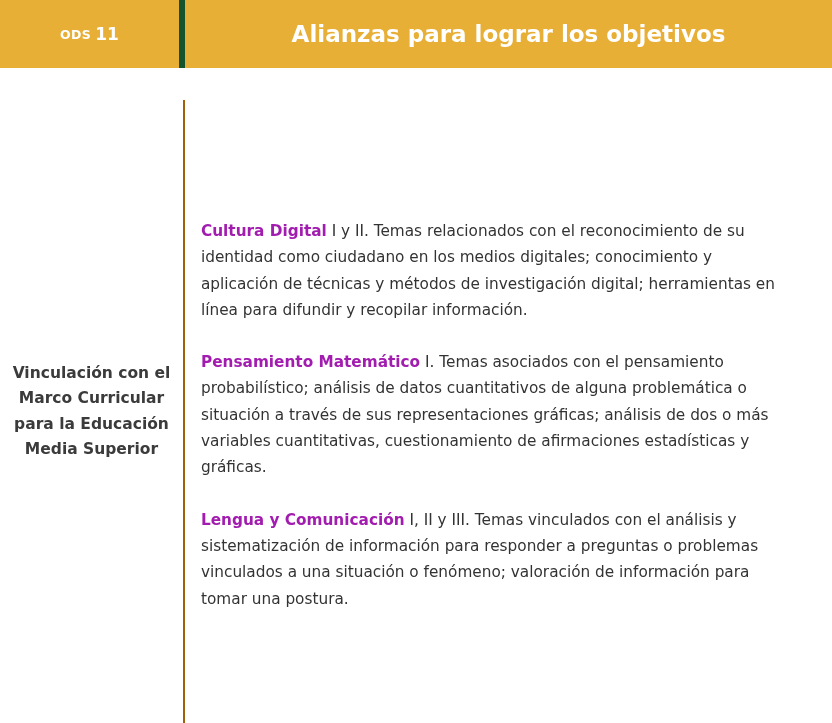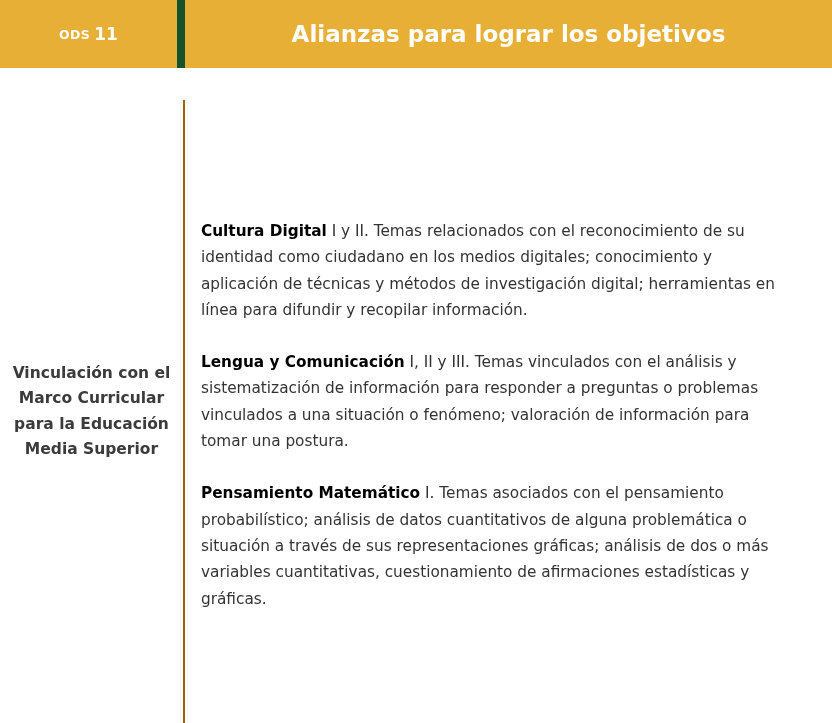--- a/index.html
+++ b/index.html
@@ -29,21 +29,21 @@
     background: #e8af37;
     color: #ffffff;
     display: flex;
     align-items: center;
     justify-content: center;
     box-sizing: border-box;
   }
   .header-cell.left {
     width: 185px;
     flex: 0 0 185px;
-    border-right: 8px solid #14532d;
+    border-right: 6px solid #14532d;
     font-size: 17px;
     font-weight: bold;
   }
   .header-cell.left .ods-small {
     font-size: 12.5px;
     font-weight: bold;
     letter-spacing: 0.4px;
     margin-right: 4px;
   }
   .header-cell.right {
@@ -84,21 +84,21 @@
     line-height: 1.72;
     color: #333333;
     margin: 0 0 26px 0;
     text-align: left;
   }
   .para:last-child {
     margin-bottom: 0;
   }
   .para .bold {
     font-weight: bold;
-    color: #000000;
+    color: #a21caf;
   }
 </style>
 </head>
 <body>
 
 <div class="table">
 
   <div class="header-row">
     <div class="header-cell left">
       <span class="ods-small">ODS</span>
@@ -111,23 +111,23 @@
     <div class="body-cell left">
       <div class="left-label">Vinculación con el Marco Curricular para la Educación Media Superior</div>
     </div>
     <div class="body-cell right">
 
       <p class="para">
         <span class="bold">Cultura Digital</span><span> I y II. Temas relacionados con el reconocimiento de su identidad como ciudadano en los medios digitales; conocimiento y aplicación de técnicas y métodos de investigación digital; herramientas en línea para difundir y recopilar información.</span>
       </p>
 
       <p class="para">
-        <span class="bold">Lengua y Comunicación</span><span> I, II y III. Temas vinculados con el análisis y sistematización de información para responder a preguntas o problemas vinculados a una situación o fenómeno; valoración de información para tomar una postura.</span>
+        <span class="bold">Pensamiento Matemático</span><span> I. Temas asociados con el pensamiento probabilístico; análisis de datos cuantitativos de alguna problemática o situación a través de sus representaciones gráficas; análisis de dos o más variables cuantitativas, cuestionamiento de afirmaciones estadísticas y gráficas.</span>
       </p>
 
       <p class="para">
-        <span class="bold">Pensamiento Matemático</span><span> I. Temas asociados con el pensamiento probabilístico; análisis de datos cuantitativos de alguna problemática o situación a través de sus representaciones gráficas; análisis de dos o más variables cuantitativas, cuestionamiento de afirmaciones estadísticas y gráficas.</span>
+        <span class="bold">Lengua y Comunicación</span><span> I, II y III. Temas vinculados con el análisis y sistematización de información para responder a preguntas o problemas vinculados a una situación o fenómeno; valoración de información para tomar una postura.</span>
       </p>
 
     </div>
   </div>
 
 </div>
 
 </body></html>

